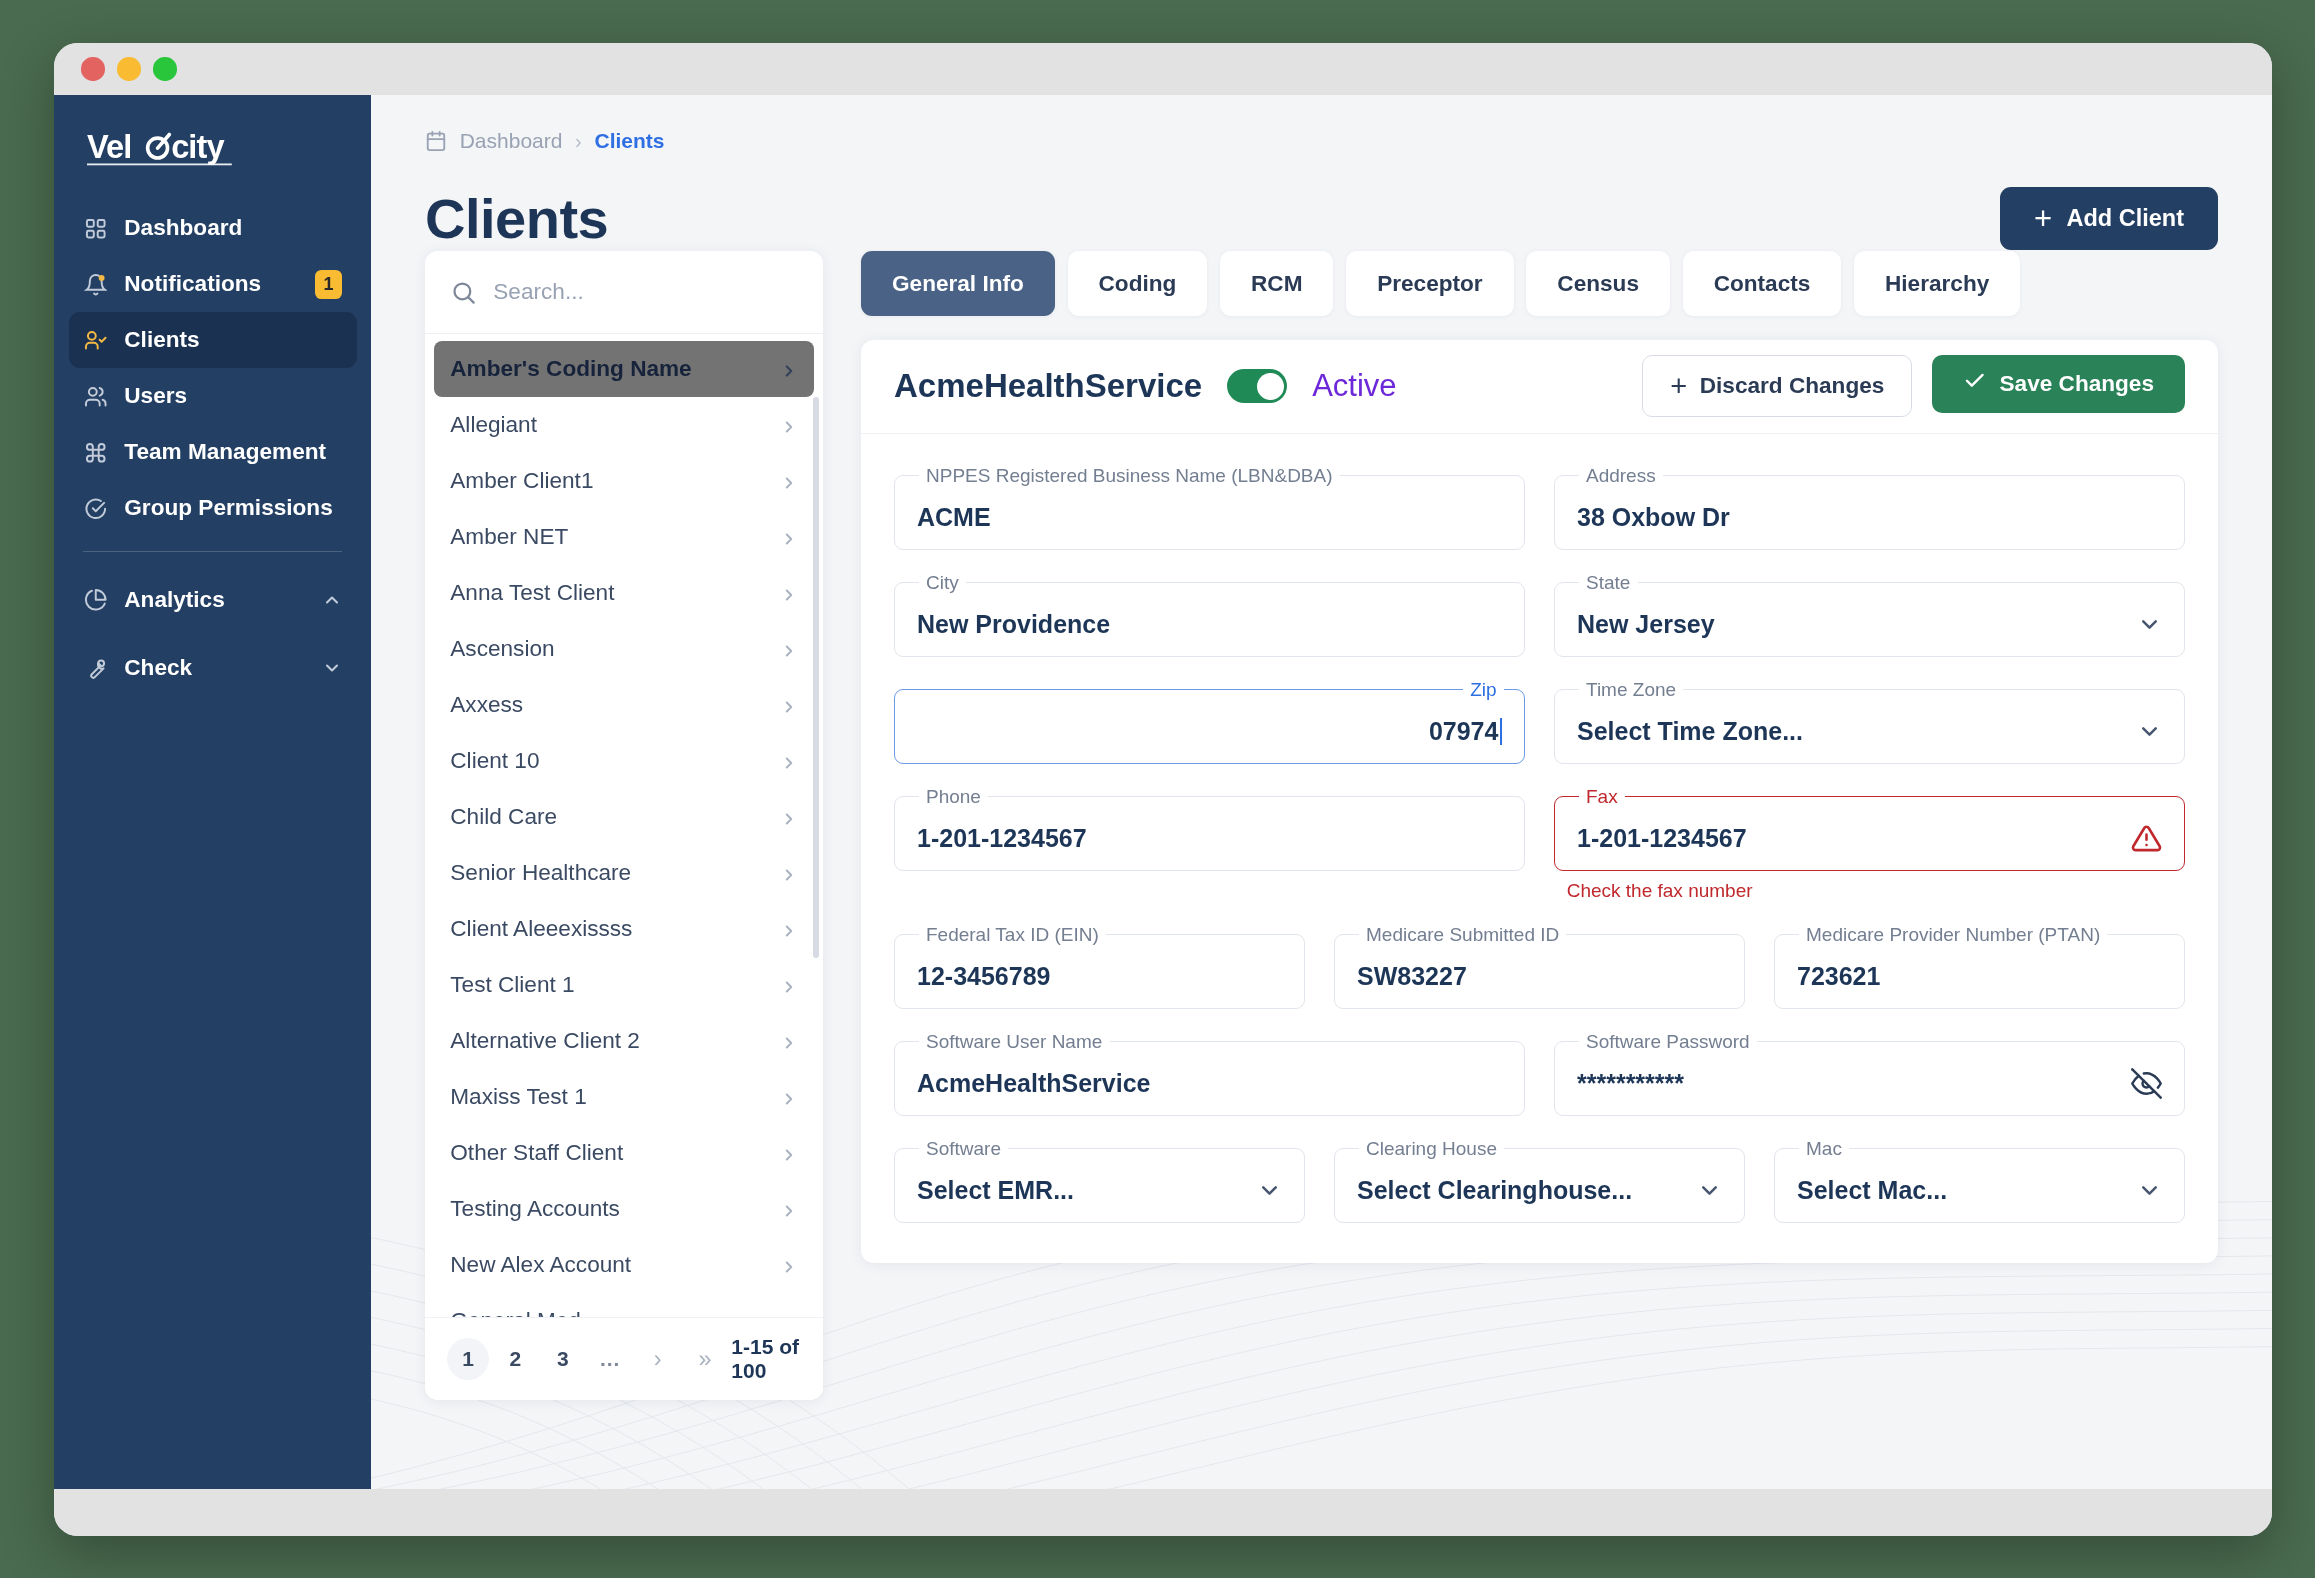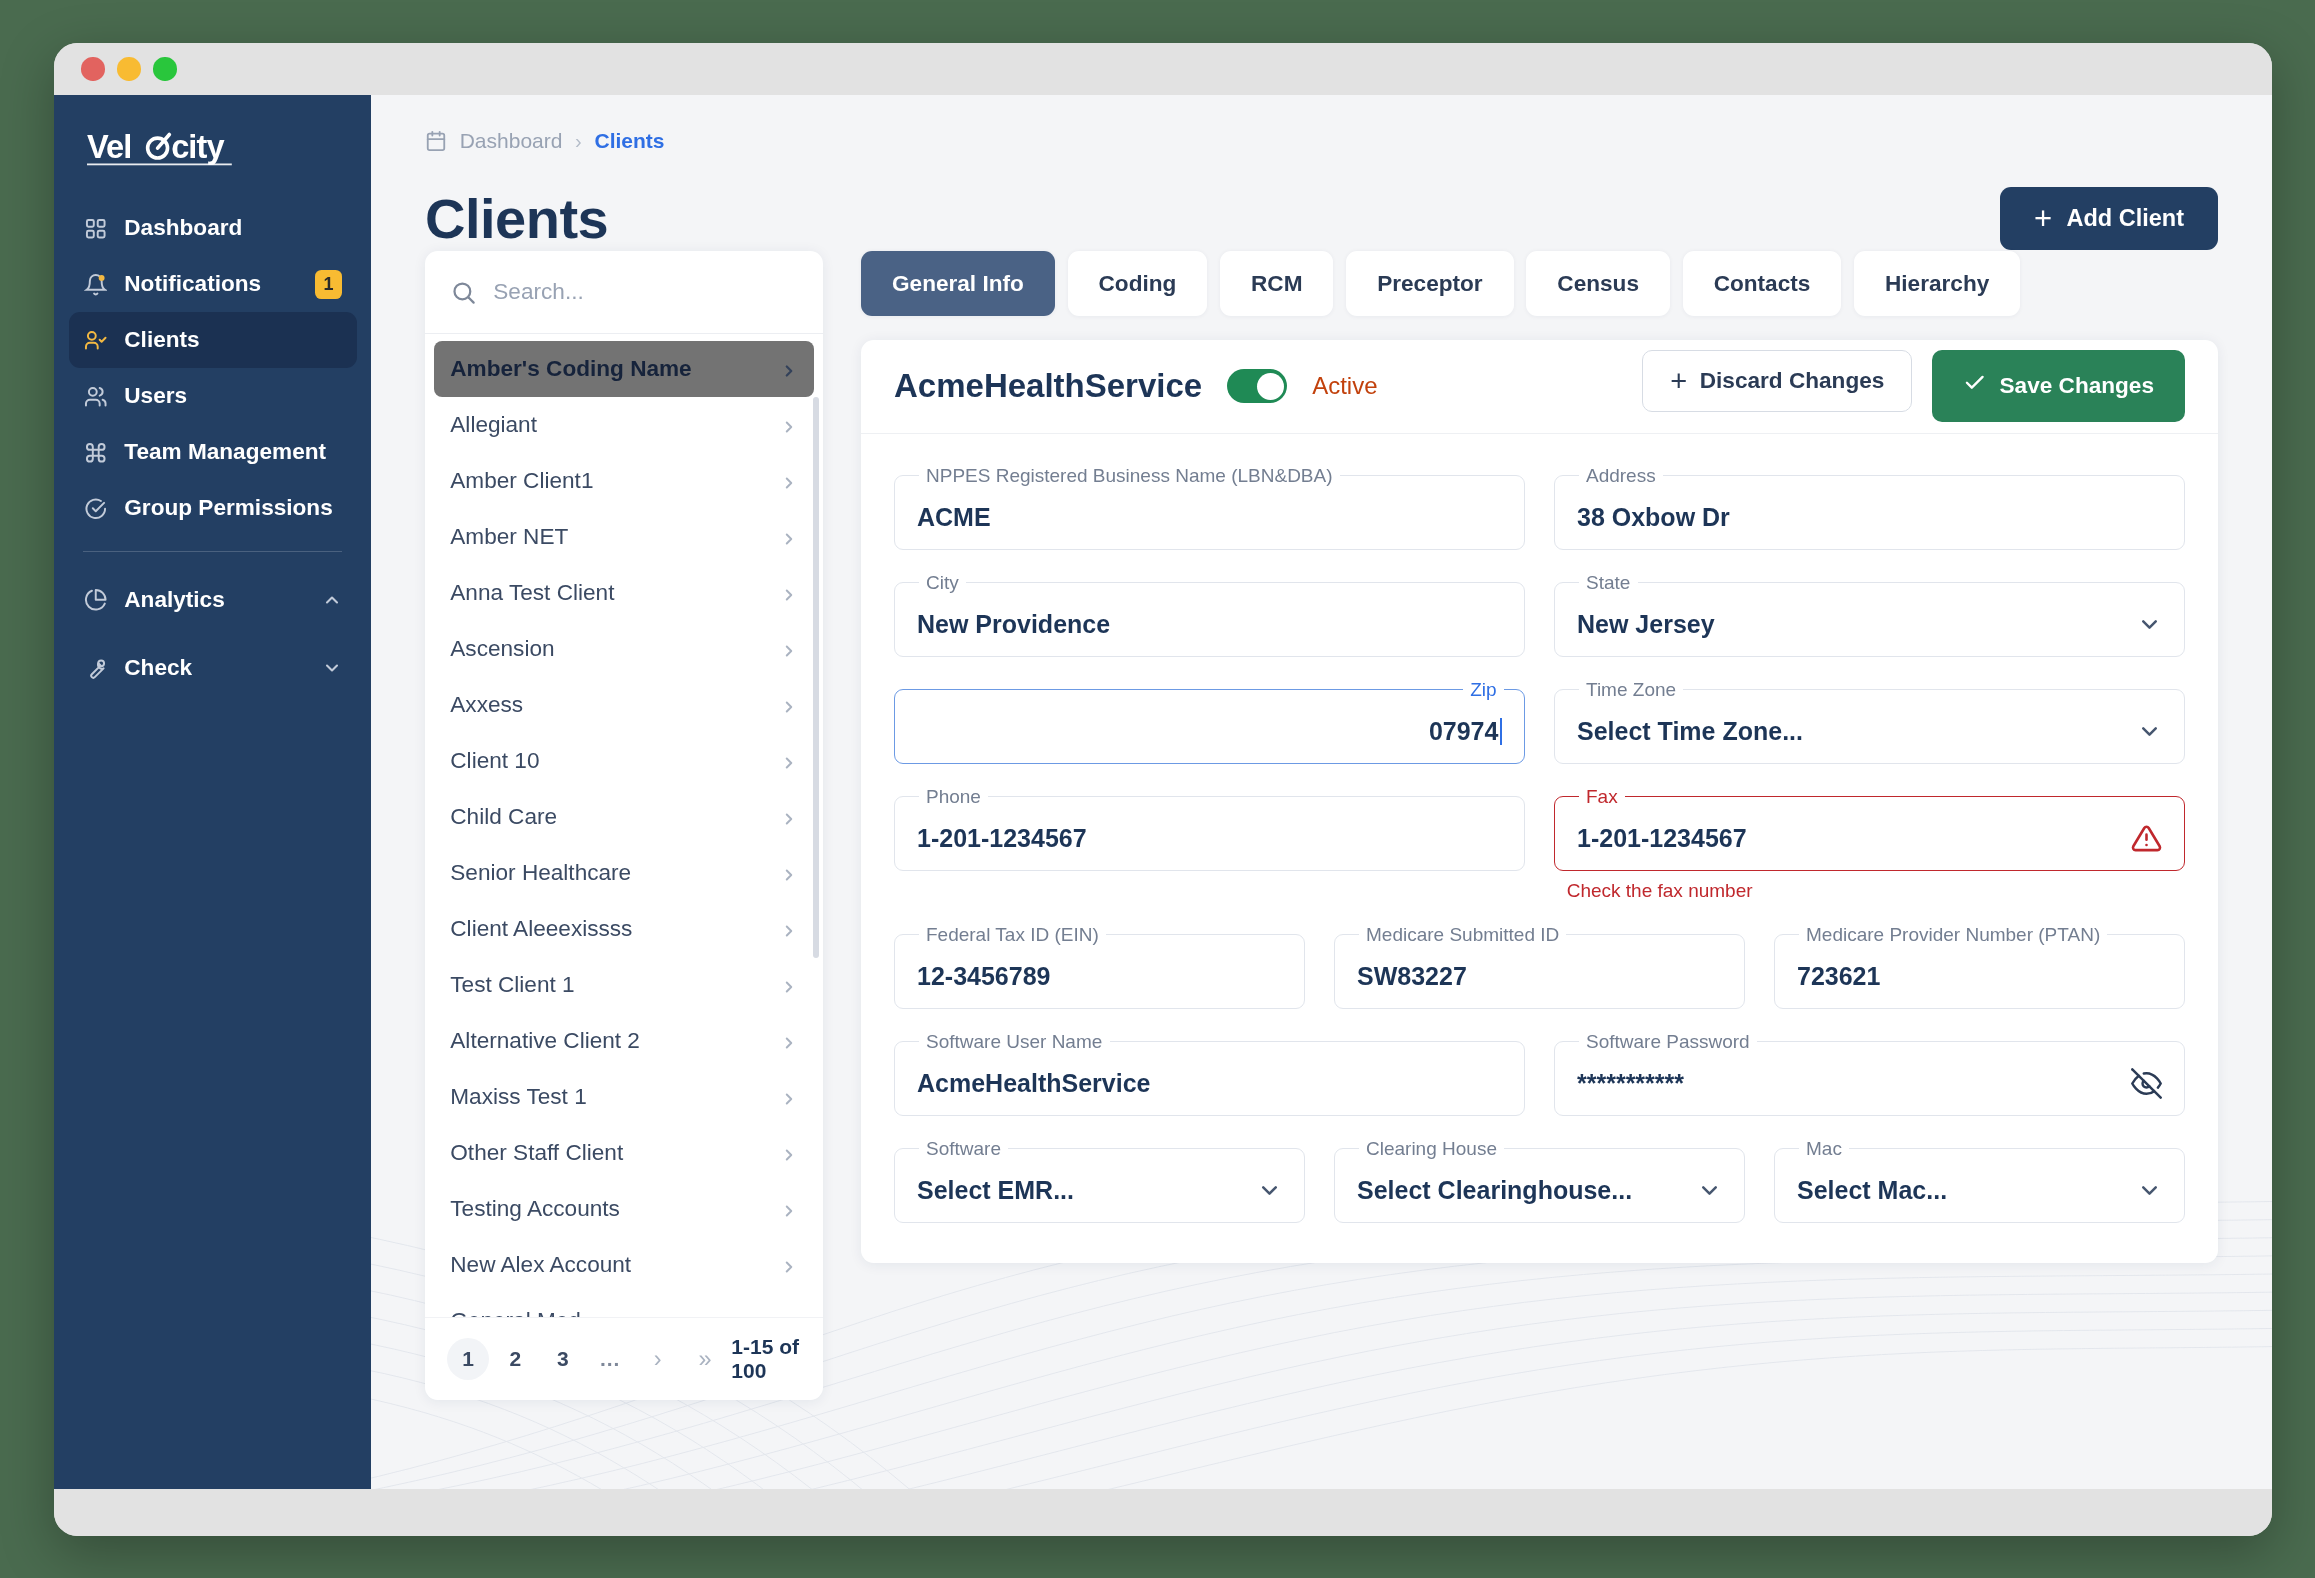--- a/index.html
+++ b/index.html
@@ -251,35 +251,35 @@
   #client-name { font-size: 33px; font-weight: bold; color: #1d3557; }
   #toggle {
     width: 60px; height: 34px; border-radius: 17px;
     background: #1f8a55; position: relative; cursor: pointer;
     flex: 0 0 60px;
   }
   #toggle::after {
     content: ""; position: absolute; right: 3.6px; top: 3.6px;
     width: 27px; height: 27px; border-radius: 50%; background: #fff;
   }
-  #active-label { font-size: 24px; color: #c2410c; }
+  #active-label { font-size: 31px; color: #6d28d9; }
   #head-actions { margin-left: auto; display: flex; gap: 20px; }
   #discard-btn {
     background: #fff; color: #2b3b55;
     border: 0.9px solid #d7dce4; border-radius: 10px;
     height: 62px; padding: 0 27px;
     font-size: 22.6px; font-weight: bold;
     display: flex; align-items: center; gap: 12.7px;
     cursor: pointer; font-family: inherit;
   }
   #discard-btn .plus { font-size: 29px; font-weight: normal; line-height: 1; }
   #save-btn {
     background: #2a8258; color: #fff;
     border: none; border-radius: 10px;
-    height: 72px; padding: 0 31px;
+    height: 58px; padding: 0 31px;
     font-size: 22.6px; font-weight: bold;
     display: flex; align-items: center; gap: 12.7px;
     cursor: pointer; font-family: inherit;
   }
 
   #form-area { padding: 31px 33px 40px 33px; }
   .form-row { display: flex; gap: 29px; margin-bottom: 22px; }
   .fld { flex: 1 1 0; min-width: 0; position: relative; }
 
   fieldset.box {

